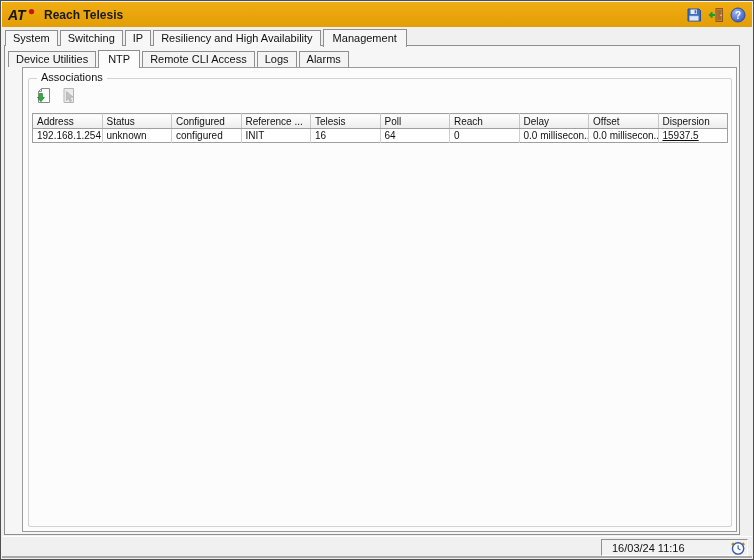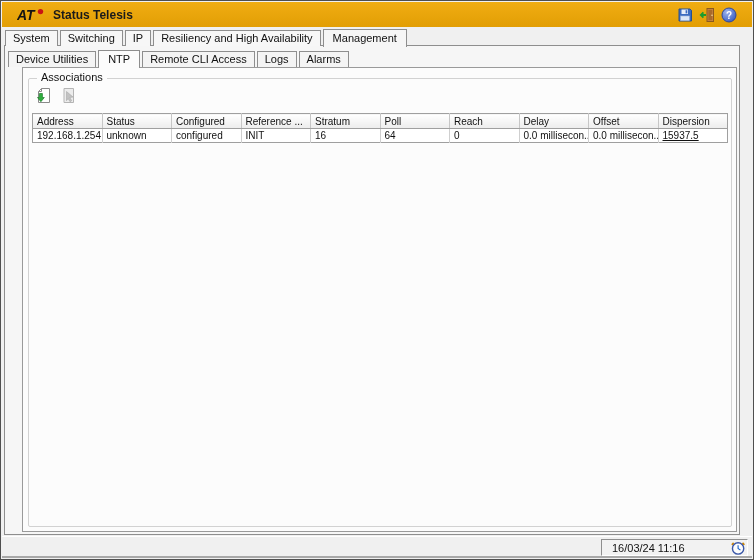--- a/index.html
+++ b/index.html
@@ -7,21 +7,21 @@
   .window{
     position:relative;width:754px;height:560px;
     background:#f0f0f0;border:1px solid #4f4f4f;
     font-family:"Liberation Sans",sans-serif;font-size:11px;color:#111;
     overflow:hidden;
   }
   
   .titlebar{
     position:absolute;left:1px;right:1px;top:1px;height:25px;
     background:linear-gradient(#f0ad13,#e29e04);
-    display:flex;align-items:center;padding:0 15px;
+    display:flex;align-items:center;padding:0 6px;
   }
   .titlebar .logo{display:flex;align-items:center;margin-right:6px;}
   .titlebar .title{font-size:12px;font-weight:bold;color:#1a1a1a;}
   .titlebar .tb-icons{margin-left:auto;display:flex;align-items:center;gap:5px;}
   .tb-btn{width:17px;height:17px;display:flex;align-items:center;justify-content:center;cursor:pointer;}
   
   .tabrow{position:absolute;display:flex;align-items:flex-end;z-index:3;}
   .main-tabs{left:4px;top:28px;height:17px;}
   .tab{
     height:16px;line-height:14px;padding:0 7px;margin-right:2px;
@@ -93,21 +93,21 @@
 
 <div class="window">
 
   <div class="titlebar">
     <span class="logo">
       <svg width="30" height="14" viewBox="0 0 30 14">
         <text x="0" y="12" font-family="Liberation Sans, sans-serif" font-size="14" font-weight="bold" font-style="italic" fill="#141414">AT</text>
         <circle cx="23.5" cy="3.6" r="2.7" fill="#c81414"></circle>
       </svg>
     </span>
-    <span class="title">Status Telesis</span>
+    <span class="title">Reach Telesis</span>
     <span class="tb-icons">
       <span class="tb-btn">
         <svg width="16" height="16" viewBox="0 0 16 16">
           <path d="M2 2 h11 l1.5 1.5 V14 H2 Z" fill="#3d6cc0" stroke="#274f92"></path>
           <rect x="4.5" y="2.5" width="6.5" height="4.5" fill="#e9eff9"></rect>
           <rect x="8.6" y="3.2" width="1.7" height="3.2" fill="#3d6cc0"></rect>
           <rect x="3.6" y="9" width="8.8" height="4.6" fill="#dde7f6" stroke="#9fb6dd" stroke-width="0.6"></rect>
         </svg>
       </span>
       <span class="tb-btn">
@@ -171,21 +171,21 @@
           </span>
         </div>
 
         <table class="assoc-table">
           <thead>
             <tr>
               <th>Address</th>
               <th>Status</th>
               <th>Configured</th>
               <th>Reference ...</th>
-              <th>Stratum</th>
+              <th>Telesis</th>
               <th>Poll</th>
               <th>Reach</th>
               <th>Delay</th>
               <th>Offset</th>
               <th>Dispersion</th>
             </tr>
           </thead>
           <tbody>
             <tr>
               <td>192.168.1.254</td>

